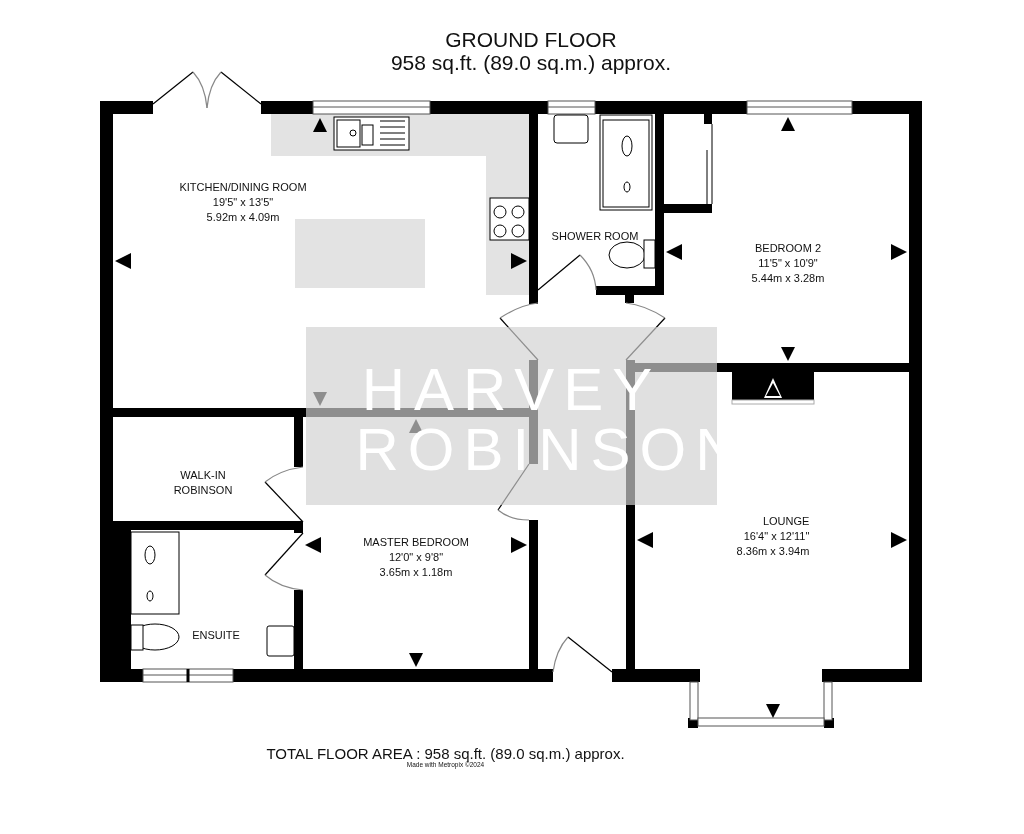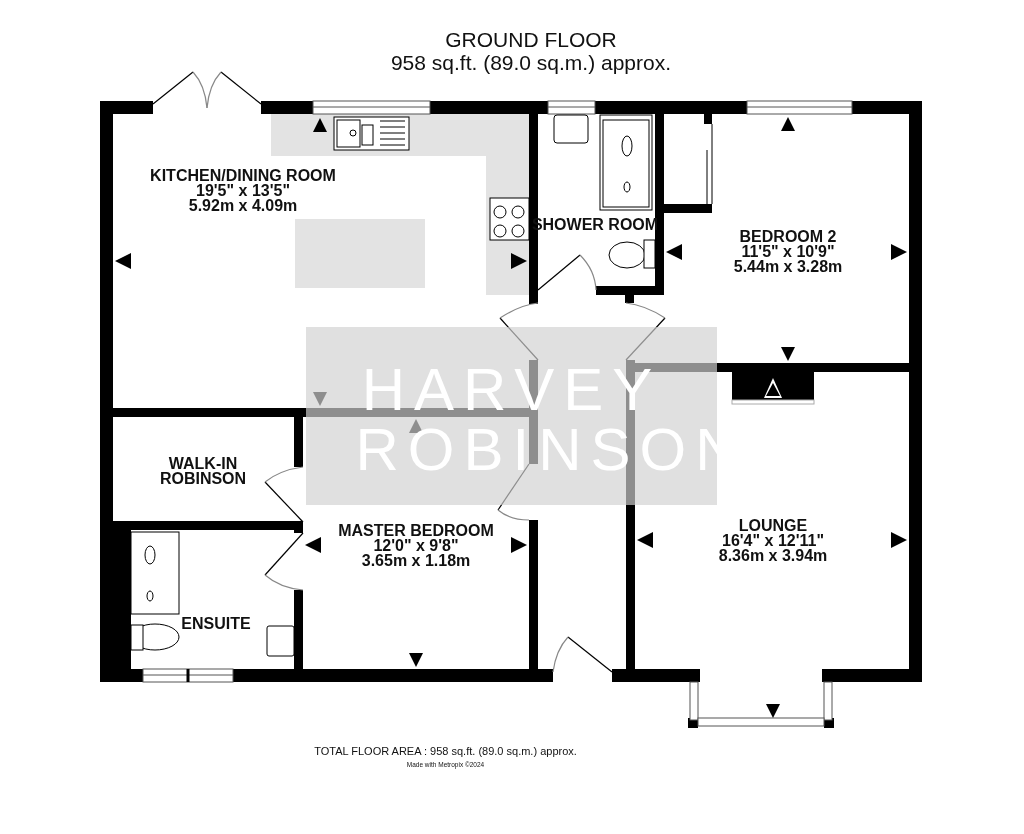--- a/index.html
+++ b/index.html
@@ -1,23 +1,23 @@
 <!DOCTYPE html>
 <html><head>
 <meta charset="utf-8">
 <style>
   html, body { margin:0; padding:0; background:#ffffff; }
   body { width:1024px; height:834px; position:relative; overflow:hidden; font-family:"Liberation Sans", sans-serif; color:#111; }
   .title { position:absolute; left:0; width:1062px; text-align:center; font-size:21px; line-height:23px; }
   .title1 { top:28px; }
   .title2 { top:51px; }
   svg.plan { position:absolute; left:0; top:0; }
-  .room-label { position:absolute; text-align:center; font-weight:bold; font-size:16px; line-height:15px; white-space:nowrap; transform:translateX(-50%); }
+  .room-label { position:absolute; text-align:center; font-weight:normal; font-size:11px; line-height:15px; white-space:nowrap; transform:translateX(-50%);margin-top:12px; }
   .room-label span { display:block; }
-  .footer1 { position:absolute; top:745px; left:0; width:891px; text-align:center; font-size:11px; }
+  .footer1 { position:absolute; top:745px; left:0; width:891px; text-align:center; font-size:15px; }
   .footer2 { position:absolute; top:761px; left:0; width:891px; text-align:center; font-size:6.5px; }
   .watermark { position:absolute; left:306px; top:327px; width:411px; height:178px; background:rgba(210,210,210,0.68); }
   .wm-text { position:absolute; left:306px; width:411px; text-align:center; color:#ffffff; font-weight:normal; letter-spacing:9px; font-size:60px; line-height:60px; }
   .wm1 { top:360px; }
   .wm2 { top:420px;padding-left:40px; }
 </style>
 </head>
 <body>
 
 <div class="title title1">GROUND FLOOR</div>
@@ -197,20 +197,20 @@
 <div class="room-label" style="left:416px; top:523px;">
   <span>MASTER BEDROOM</span>
   <span>12'0"  x 9'8"</span>
   <span>3.65m  x 1.18m</span>
 </div>
 
 <div class="room-label" style="left:216px; top:616px;">
   <span>ENSUITE</span>
 </div>
 
-<div class="room-label" style="left:773px; top:518px;">
+<div class="room-label" style="left:773px; top:502px;text-align:right;">
   <span>LOUNGE</span>
   <span>16'4"  x 12'11"</span>
   <span>8.36m  x 3.94m</span>
 </div>
 
 <div class="footer1">TOTAL FLOOR AREA : 958 sq.ft. (89.0 sq.m.) approx.</div>
 <div class="footer2">Made with Metropix ©2024</div>
 
 </body></html>

